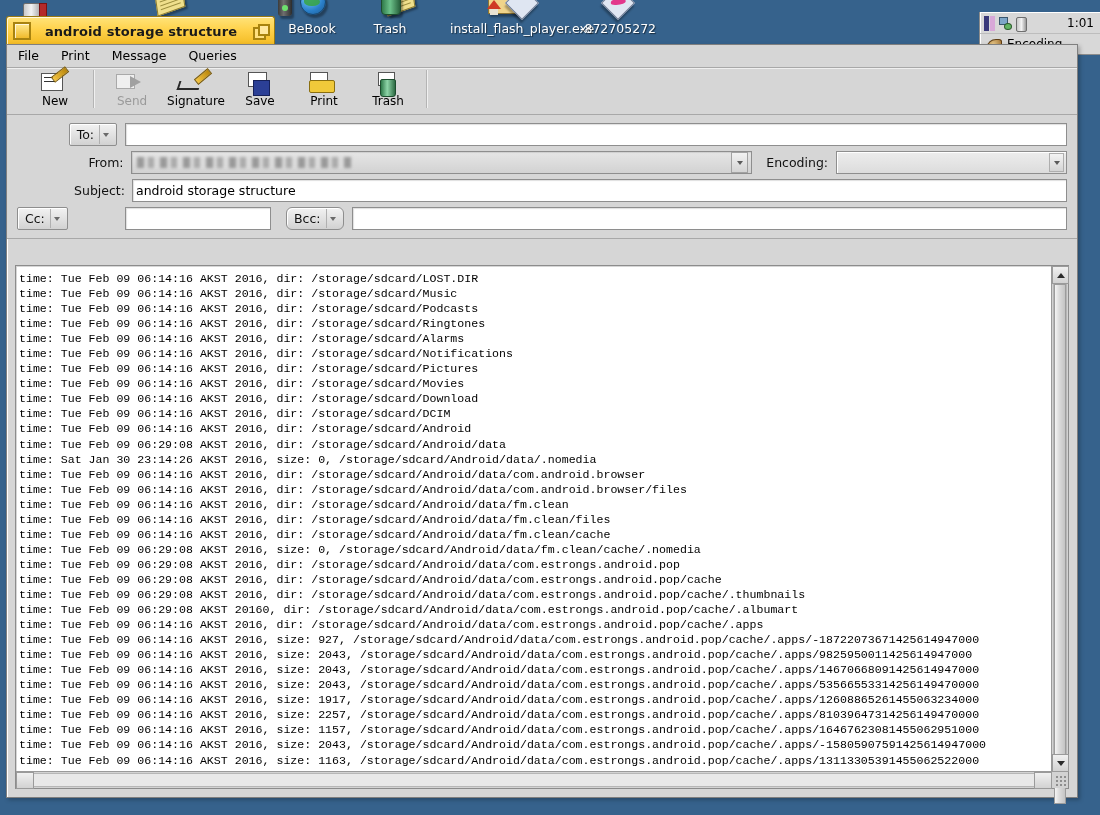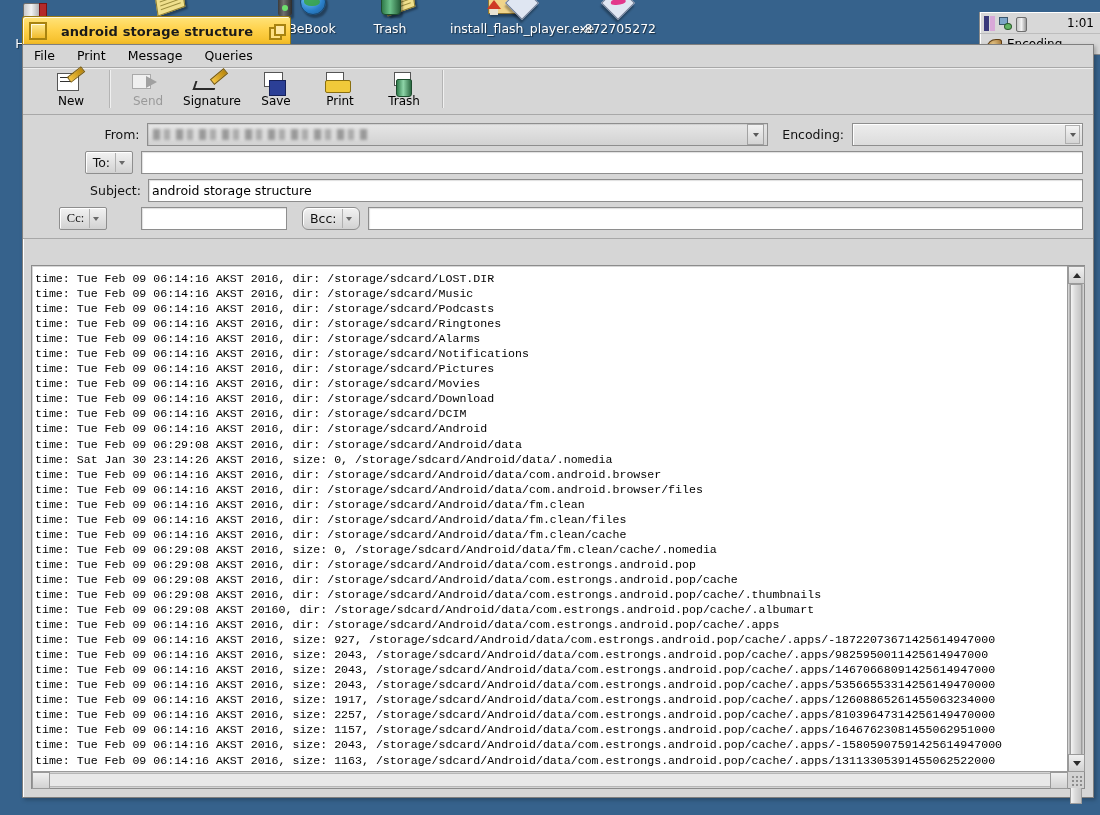--- a/index.html
+++ b/index.html
@@ -134,21 +134,21 @@
   #deskbar .app-row .leaf:before{
     content:"";position:absolute;left:1px;top:2px;width:13px;height:11px;
     background:radial-gradient(circle at 40% 40%,#e8c98a,#9c6a2a);
     border-radius:60% 20% 60% 20%;
     border:1px solid #5e3d14;
   }
   #deskbar .app-row span{font-size:12px;color:#000;}
 
   
   #window {
-    position:absolute; left:22px; top:16px;
+    position:absolute; left:6px; top:16px;
     width:1072px; height:782px;
   }
   .titlebar-row{ height:28px; position:relative; }
   .wtab{
     position:absolute; left:0; top:0;
     height:28px; width:267px;
     background:linear-gradient(180deg,#ffe37a 0%,#ffd24b 45%,#f3bb23 100%);
     border:1px solid #9a7a12;
     border-bottom:none;
     border-radius:3px 3px 0 0;
@@ -521,58 +521,58 @@
             <i class="i-trash"></i>
           </span>
         <span class="tlabel">Trash</span>
       </div>
       <div class="tsep"></div>
     </div>
 
     <div class="headers">
 
       <div class="hrow">
-        <div class="plainlbl" style="width:108px;">From:</div>
-        <div class="fld ro" style="width:622px;">
-          <span class="blur"></span>
-          <span class="drop-in-field">
-              <b></b>
-            </span>
-        </div>
-        <div style="margin-left:14px;font-size:12.5px;color:#111;">Encoding:</div>
-        <div class="combo" style="width:230px;margin-left:8px;">
-          <span class="arrow">
-              <b></b>
-            </span>
-        </div>
-      </div>
-
-      <div class="hrow">
         <div style="width:100px;display:flex;justify-content:flex-end;">
           <div class="lblbtn">
             <span>To:</span>
             <span class="arrow">
                 <b></b>
               </span>
           </div>
         </div>
         <div class="fld" style="flex:1;margin-left:8px;">
           <span></span>
         </div>
       </div>
 
       <div class="hrow">
+        <div class="plainlbl" style="width:108px;">From:</div>
+        <div class="fld ro" style="width:622px;">
+          <span class="blur"></span>
+          <span class="drop-in-field">
+              <b></b>
+            </span>
+        </div>
+        <div style="margin-left:14px;font-size:12.5px;color:#111;">Encoding:</div>
+        <div class="combo" style="width:230px;margin-left:8px;">
+          <span class="arrow">
+              <b></b>
+            </span>
+        </div>
+      </div>
+
+      <div class="hrow">
         <div class="plainlbl" style="width:108px;">Subject:</div>
         <div class="fld" style="flex:1;">
           <span>android storage structure</span>
         </div>
       </div>
 
       <div class="hrow">
-        <div style="width:100px;display:flex;justify-content:center;font-family:Liberation Serif, serif;">
+        <div style="width:100px;display:flex;justify-content:flex-start;">
           <div class="lblbtn">
             <span>Cc:</span>
             <span class="arrow">
                 <b></b>
               </span>
           </div>
         </div>
         <div class="fld" style="width:138px;margin-left:8px;">
           <span></span>
         </div>

